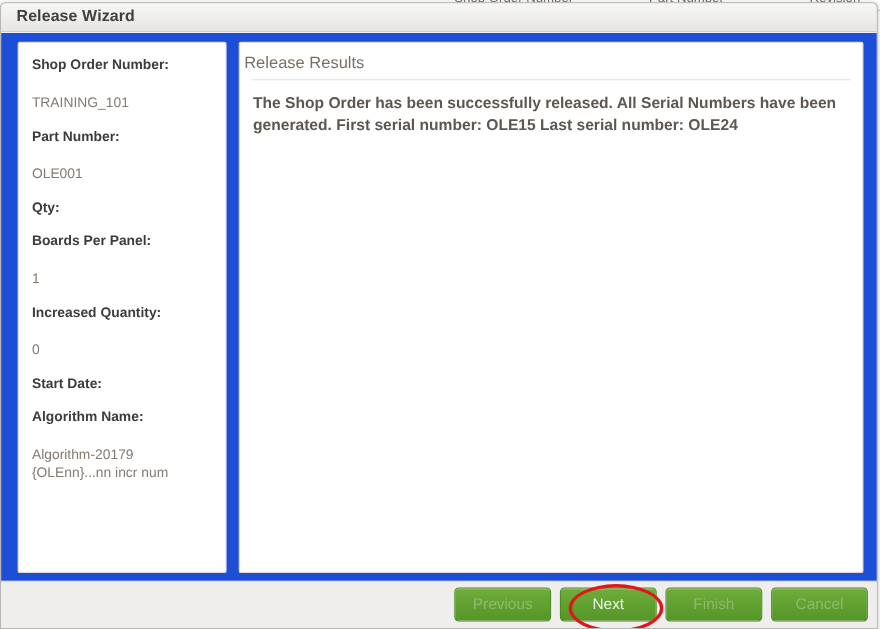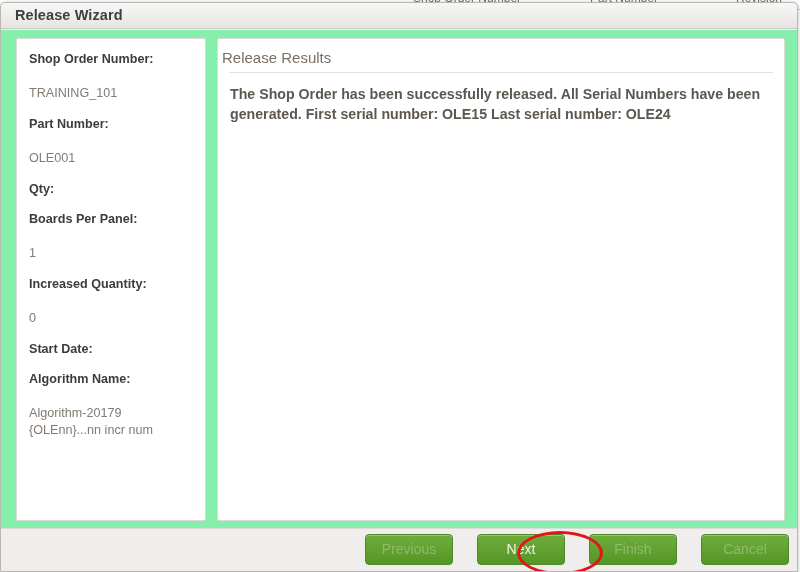--- a/index.html
+++ b/index.html
@@ -74,21 +74,21 @@
     color: #3f3f3f;
     letter-spacing: .1px;
   }
 
   #dialog-body {
     position: absolute;
     left: 0;
     top: 27px;
     width: 798px;
     height: 500px;
-    background: #86efac;
+    background: #1d4ed8;
     box-sizing: border-box;
   }
 
   
   #summary-panel {
     position: absolute;
     left: 15px;
     top: 8px;
     width: 190px;
     height: 483px;
@@ -165,21 +165,21 @@
     height: 43px;
     background: #efeeec;
     border-top: 1px solid #dcdad7;
     box-sizing: border-box;
   }
   #button-row {
     position: absolute;
     right: 10px;
     top: 5px;
     display: flex;
-    gap: 24px;
+    gap: 8px;
     align-items: flex-end;
   }
   .wiz-button {
     width: 88px;
     height: 31px;
     border: 1px solid #4e8a25;
     border-radius: 4px;
     background: linear-gradient(#6fad3b, #549627);
     box-shadow: inset 0 1px 0 rgba(255,255,255,.28);
     color: #8fba6d;

